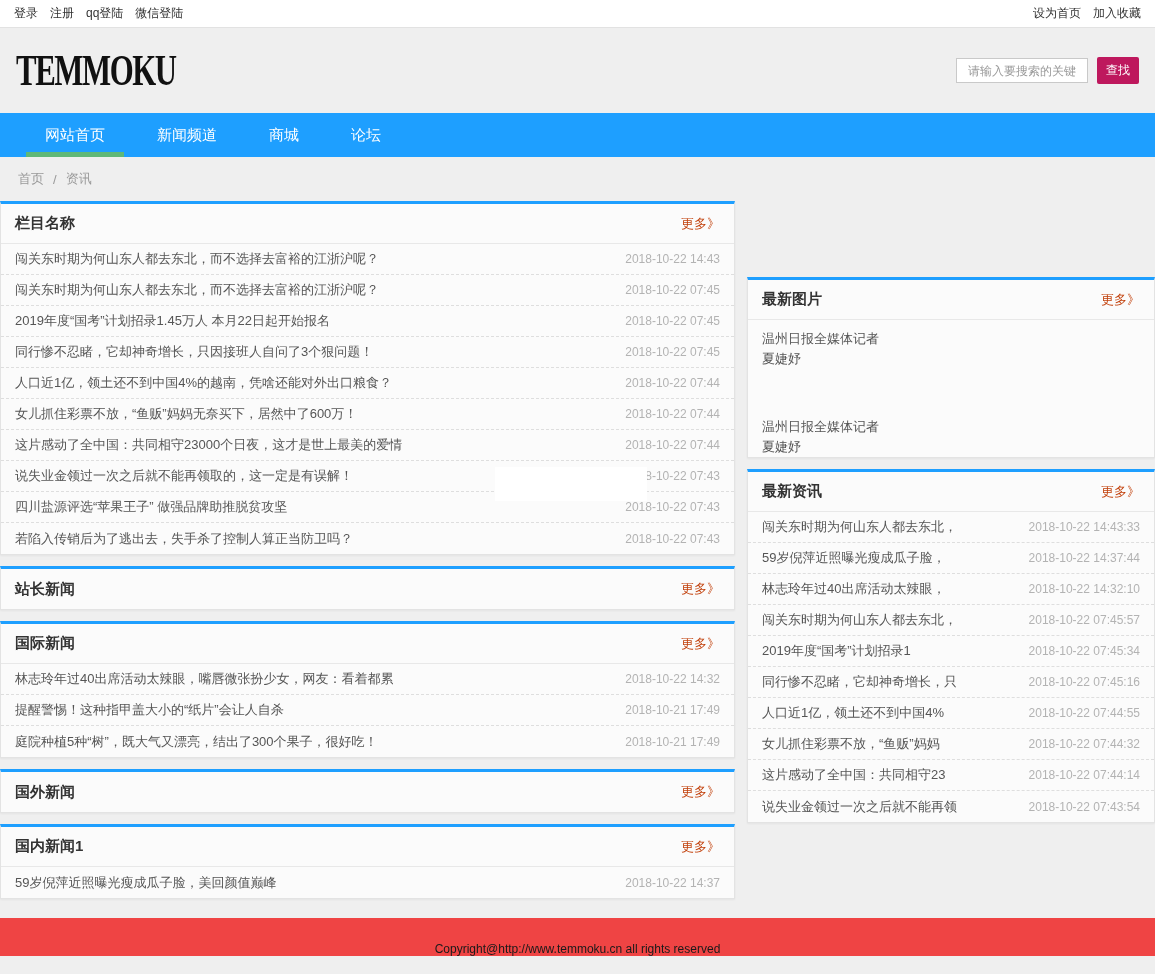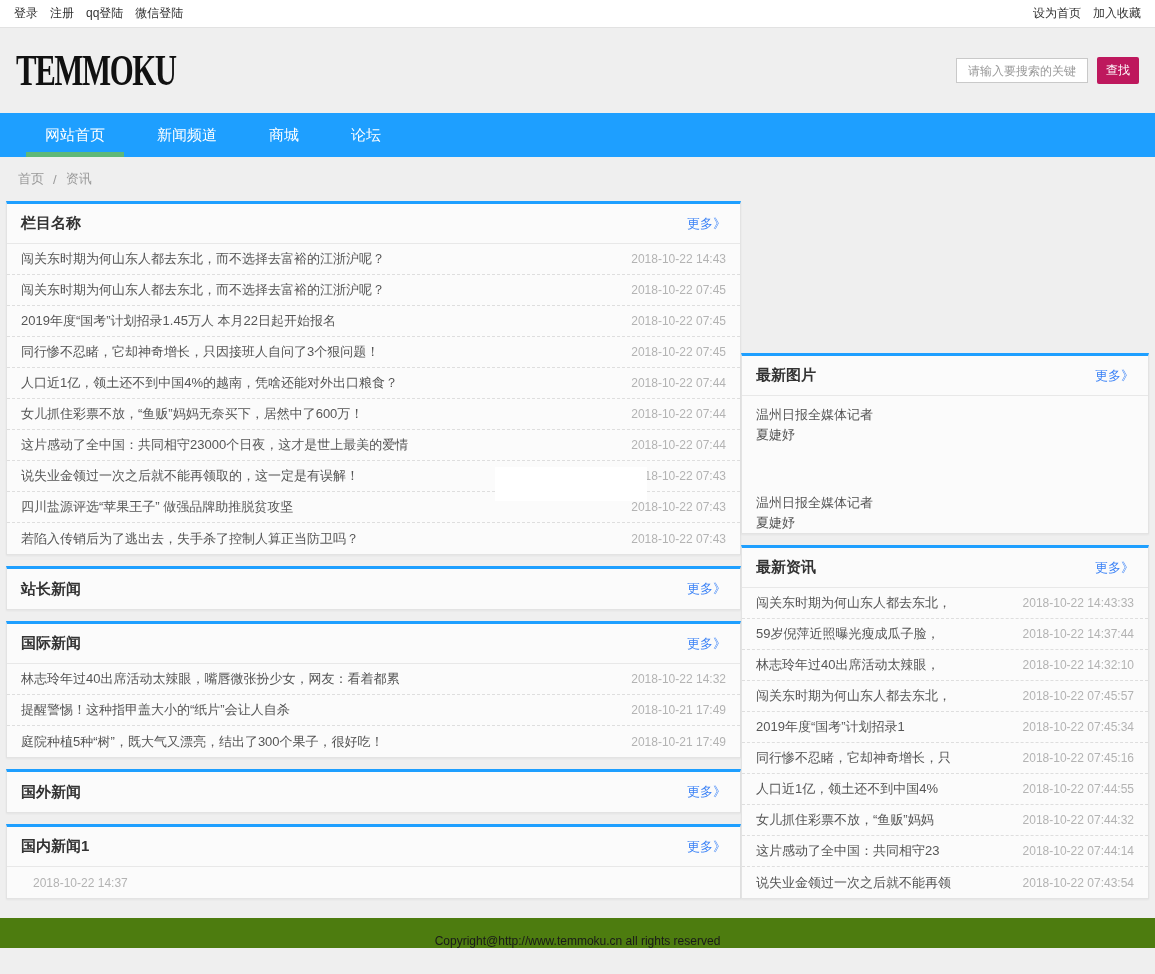--- a/index.html
+++ b/index.html
@@ -51,52 +51,52 @@
     content: ""; position: absolute; left: 0; right: 0; bottom: 0;
     height: 5px; background: #5FB878;
   }
   
   .breadcrumb {
     padding: 13px 18px 9px; font-size: 13px; color: #999;
     display: flex; gap: 9px; align-items: center;
   }
   .breadcrumb .crumb-home { cursor: pointer; }
   
-  .main { display: flex; gap: 0; padding: 4px 6px 0; align-items: flex-end; }
+  .main { display: flex; gap: 12px; padding: 4px 0 0; align-items: center; }
   .col-left { width: 735px; flex: none; }
   .col-right { flex: 1; }
   
   .card {
     background: #fbfbfb; border: 1px solid #e3e3e3; border-top: 3px solid #1E9FFF;
     margin-bottom: 11px; box-shadow: 0 1px 2px rgba(0,0,0,0.05);
   }
   .card-header {
     display: flex; justify-content: space-between; align-items: center;
     height: 40px; padding: 0 14px; border-bottom: 1px solid #e8e8e8;
   }
   .card.empty .card-header { border-bottom: none; }
   .card-title { font-size: 15px; font-weight: bold; color: #333; }
-  .card-more { font-size: 13px; color: #3b82f6; cursor: pointer; }
+  .card-more { font-size: 13px; color: #c2410c; cursor: pointer; }
   
   .news-row {
     display: flex; justify-content: space-between; align-items: center;
     height: 31px; padding: 0 14px; border-bottom: 1px dashed #dedede;
     font-size: 13px; color: #555;
   }
   .news-row:last-child { border-bottom: none; }
   .news-title { white-space: nowrap; overflow: hidden; text-overflow: clip; cursor: pointer; }
   .news-date { font-size: 12px; color: #b3b3b3; white-space: nowrap; margin-left: 12px; flex: none; }
   
   .img-item { padding: 9px 14px 0; font-size: 13px; color: #555; line-height: 20px; cursor: pointer; }
   .img-item.first { height: 88px; }
   .img-item.second { height: 49px; overflow: hidden; }
   
   .white-patch { position: absolute; left: 495px; top: 467px; width: 152px; height: 34px; background: #fff; z-index: 5; }
   
-  .footer { background: #4d7c0f; margin-top: 8px; text-align: center; padding-top: 16px; }
+  .footer { background: #ef4444; margin-top: 8px; text-align: center; padding-top: 24px; }
   .footer-line1 { font-size: 12px; color: #1a1a1a; margin-bottom: 26px; }
 </style>
 </head>
 <body>
 
 <div class="topbar">
   <div class="topbar-group">
     <span class="topbar-link">登录</span>
     <span class="topbar-link">注册</span>
     <span class="topbar-link">qq登陆</span>
@@ -212,20 +212,21 @@
         <span class="card-more">更多》</span>
       </div>
     </div>
 
     <div class="card">
       <div class="card-header">
         <span class="card-title">国内新闻1</span>
         <span class="card-more">更多》</span>
       </div>
       <div class="news-row">
+        <span class="news-title">59岁倪萍近照曝光瘦成瓜子脸，美回颜值巅峰</span>
         <span class="news-date">2018-10-22 14:37</span>
       </div>
     </div>
 
   </div>
 
   <div class="col-right">
 
     <div class="card">
       <div class="card-header">

